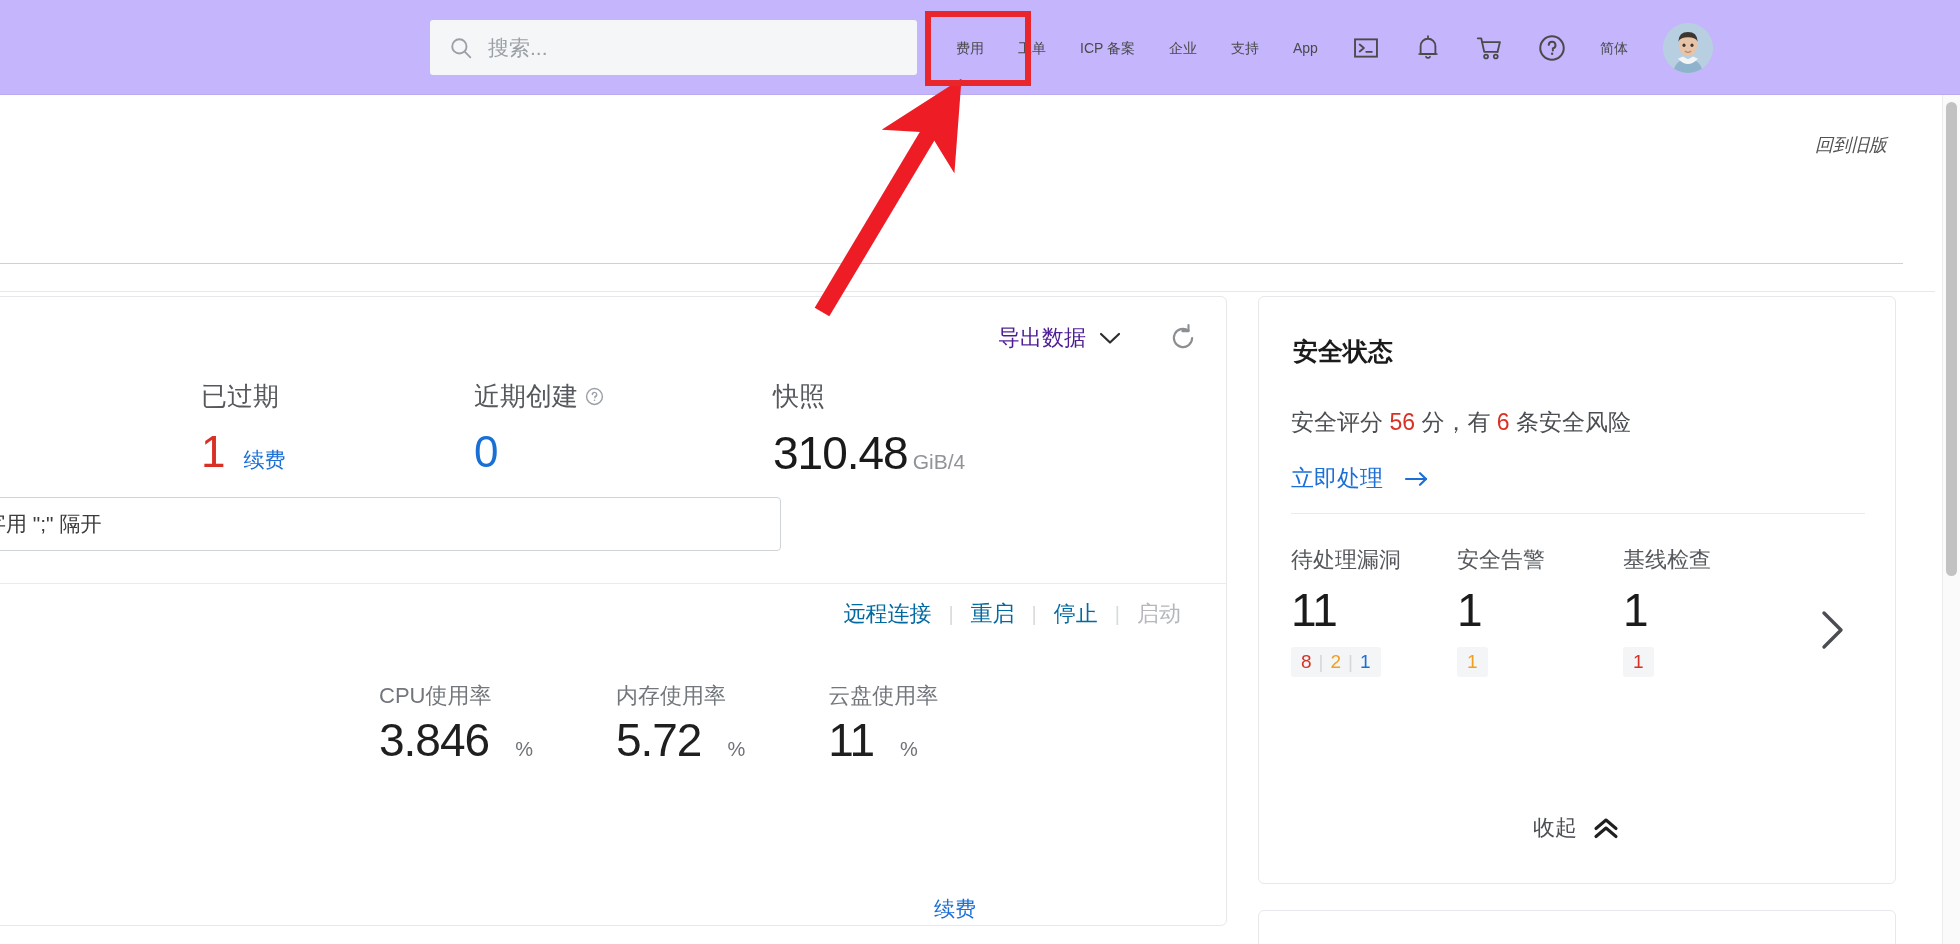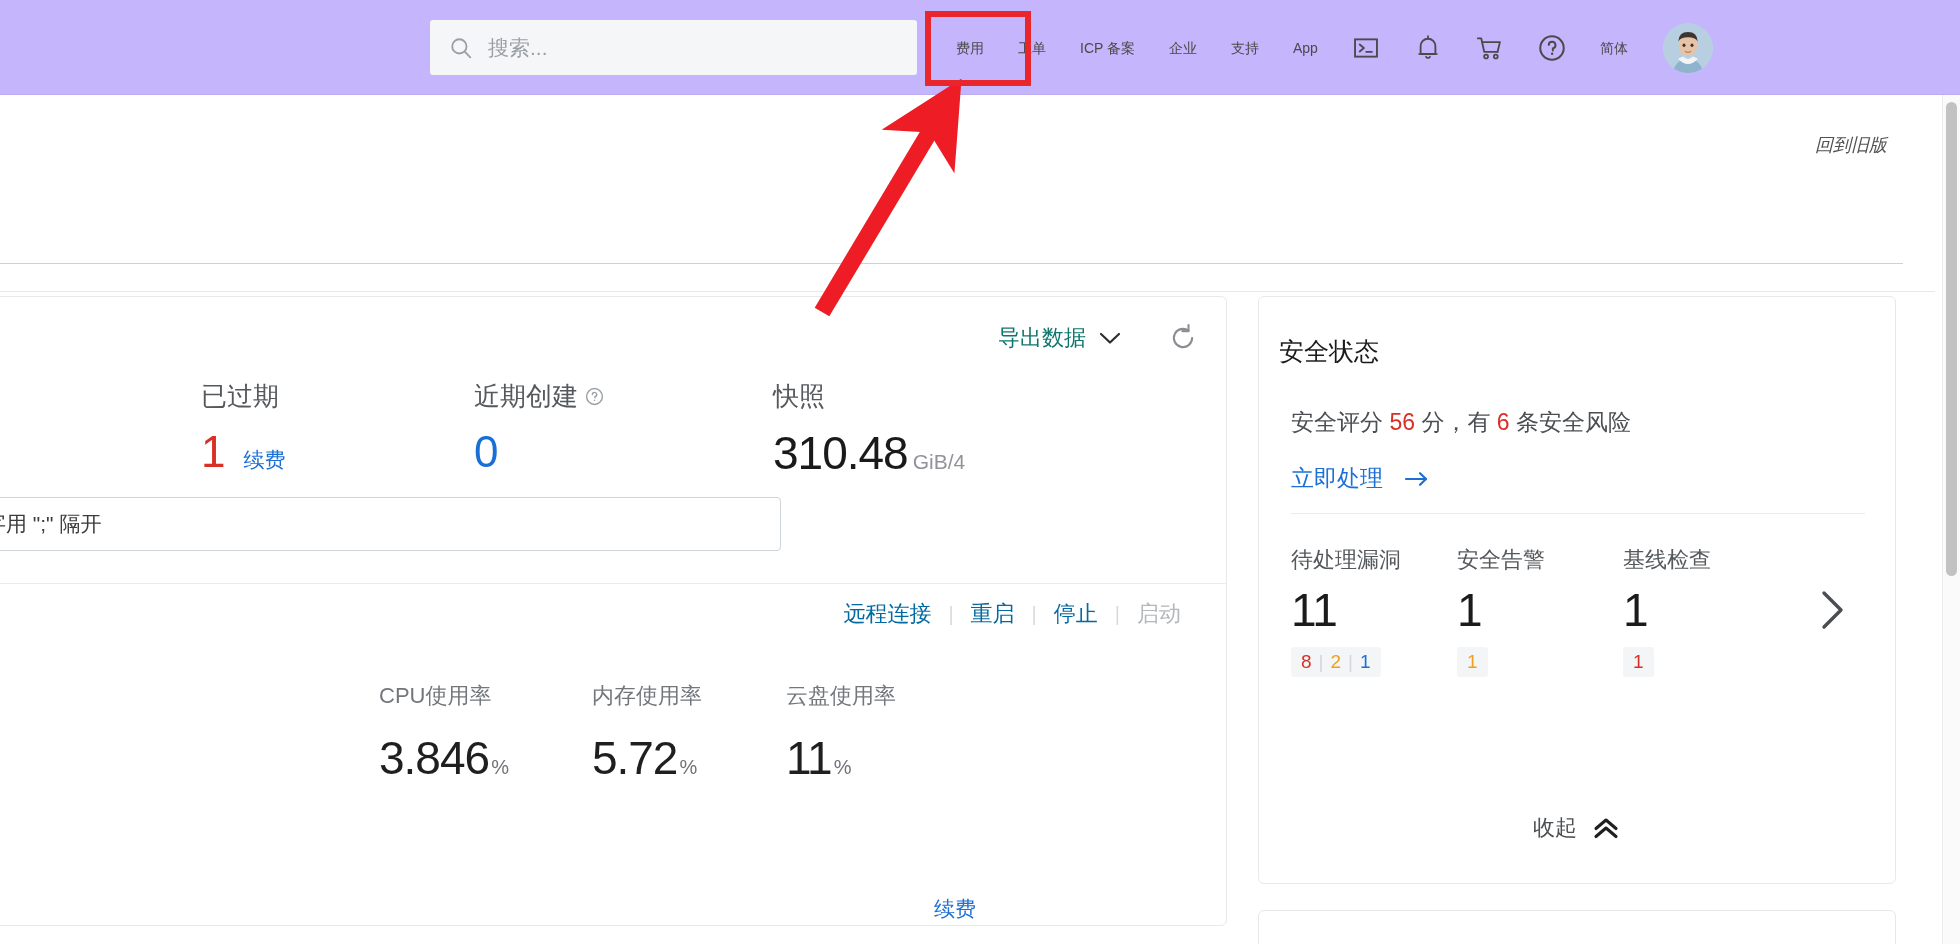--- a/index.html
+++ b/index.html
@@ -88,21 +88,21 @@
   .card-right-bottom {
     left: 1258px; top: 614px; width: 638px; height: 200px;
   }
 
   
   .export-row {
     position: absolute; right: 28px; top: 26px; display: flex; align-items: center; gap: 46px;
   }
   .export-btn {
     display: flex; align-items: center; gap: 12px;
-    font-size: 22px; color: #0f766e; cursor: pointer; white-space: nowrap;
+    font-size: 22px; color: #4c1d95; cursor: pointer; white-space: nowrap;
   }
   .refresh-btn { cursor: pointer; display:flex; align-items:center; }
 
   .stats-row { position: absolute; left: 0; top: 82px; width: 100%; }
   .stat { position: absolute; }
   .stat .lbl {
     font-size: 26px; color: #55585c; white-space: nowrap;
     display: flex; align-items: center; gap: 7px;
   }
   .stat .valrow { margin-top: 16px; display: flex; align-items: baseline; gap: 18px; }
@@ -130,38 +130,38 @@
     position: absolute; right: 28px; top: 302px; display: flex; align-items: center; gap: 0;
     font-size: 22px;
   }
   .actions a { color: #0369a1; cursor: pointer; padding: 0 17px; text-decoration: none; white-space: nowrap; }
   .actions a.disabled { color: #b4b7bb; cursor: default; }
   .act-sep { color: #d8dadd; font-size: 20px; }
 
   .usage-row { position: absolute; left: 618px; top: 384px; display: flex; gap: 84px; }
   .usage .ulbl { font-size: 22px; color: #73777c; white-space: nowrap; }
   .usage .uval {
-    margin-top: 20px; font-size: 46px; font-weight: 500; color: #1f1f1f; letter-spacing: -1px;
-    display: flex; align-items: baseline;
+    margin-top: 2px; font-size: 46px; font-weight: 500; color: #1f1f1f; letter-spacing: -1px;
+    display: flex; align-items: baseline; gap: 24px;
   }
   .usage .uval .pc { font-size: 20px; color: #6f7378; font-weight: 400; margin-left: 2px; }
 
   .renew-bottom { position: absolute; right: 250px; bottom: 2px; font-size: 21px; color: #1b6fd6; cursor:pointer; }
 
   
-  .sec-title { position: absolute; left: 20px; top: 38px; font-size: 25px; font-weight: normal; color: #1b1b1b; }
+  .sec-title { position: absolute; left: 34px; top: 38px; font-size: 25px; font-weight: bold; color: #1b1b1b; }
   .sec-score { position: absolute; left: 32px; top: 110px; font-size: 23px; color: #4b4e52; white-space: nowrap; }
   .sec-score .rd { color: #d93026; }
   .sec-handle {
     position: absolute; left: 32px; top: 166px; font-size: 23px; color: #1b6fd6;
     display: flex; align-items: center; gap: 21px; cursor: pointer;
   }
   .sec-hr { position: absolute; left: 32px; top: 216px; width: 574px; height: 1px; background: #e9ebed; }
 
-  .sec-metrics { position: absolute; left: 32px; top: 248px; display: flex; align-items: flex-start; }
+  .sec-metrics { position: absolute; left: 32px; top: 248px; display: flex; align-items: center; }
   .metric { width: 166px; }
   .metric .mlbl { font-size: 22px; color: #55585c; white-space: nowrap; }
   .metric .mval { margin-top: 12px; font-size: 46px; font-weight: 500; color: #1b1b1b; letter-spacing: -1px; line-height: 1; }
   .badge {
     display: inline-flex; align-items: center; gap: 7px; margin-top: 14px;
     background: #f4f5f6; border-radius: 3px; padding: 4px 10px; font-size: 19px;
   }
   .badge .b-red { color: #d93026; }
   .badge .b-orange { color: #f0a020; }
   .badge .b-blue { color: #1b6fd6; }

